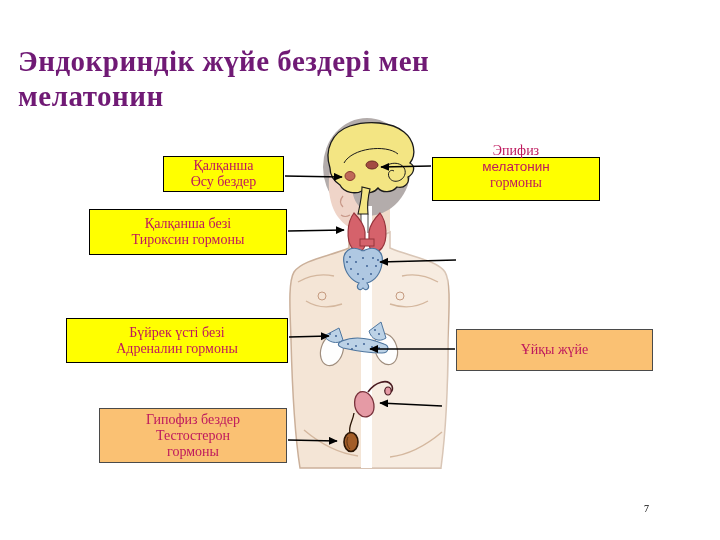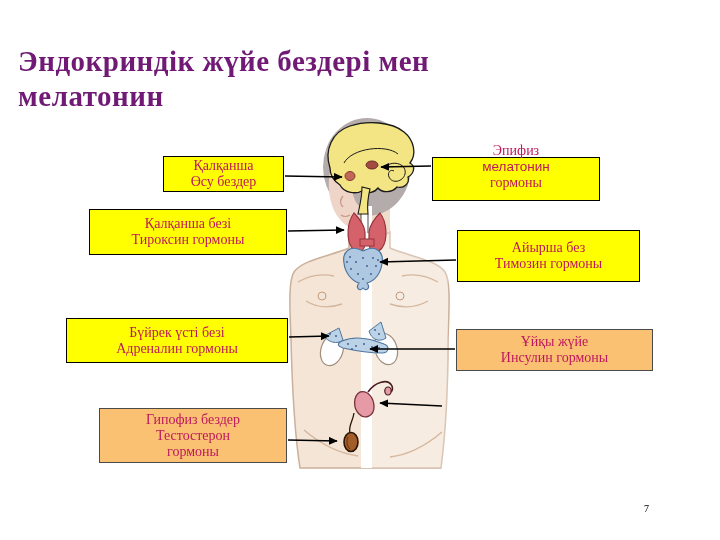--- a/index.html
+++ b/index.html
@@ -185,26 +185,21 @@
   </div>
 
   <div class="label-box pineal" style="left:432px;top:157px;width:168px;height:44px">
     <div class="pineal-text">
       <span>Эпифиз</span>
       <span class="sans-line">мелатонин</span>
       <span>гормоны</span>
     </div>
   </div>
 
-  <div class="label-box" style="left:457px;top:230px;width:183px;height:52px">
-    <span>Айырша без</span>
-    <span>Тимозин гормоны</span>
-  </div>
 
   <div class="label-box orange" style="left:456px;top:329px;width:197px;height:42px">
     <span>Ұйқы жүйе</span>
-    <span>Инсулин гормоны</span>
   </div>
 
 
   <div class="page-number">7</div>
 
 </div>
 
 </body></html>

